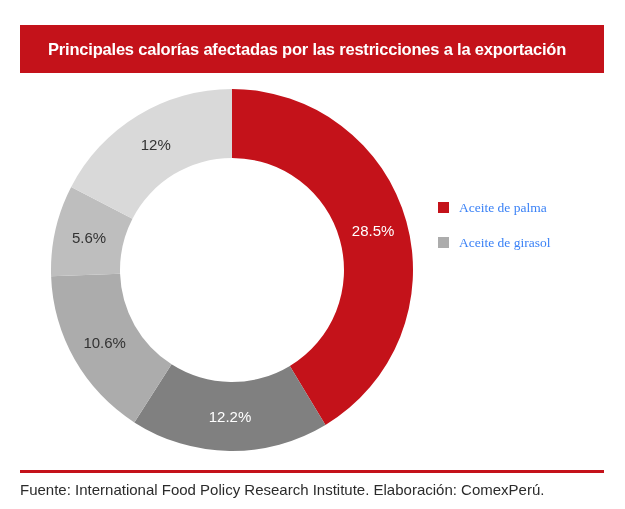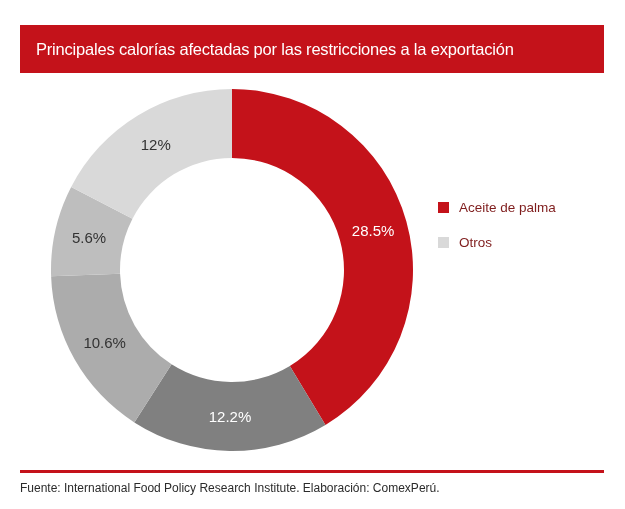--- a/index.html
+++ b/index.html
@@ -27,23 +27,23 @@
     top: 25px;
     width: 584px;
     height: 48px;
     background: #C4121A;
     display: flex;
     align-items: center;
   }
   #title-text {
     color: #ffffff;
     font-size: 16.5px;
-    font-weight: normal;
+    font-weight: bold;
     letter-spacing: -0.2px;
-    padding-left: 16px;
+    padding-left: 28px;
     white-space: nowrap;
   }
 
   
   #chart-area {
     position: absolute;
     left: 0px;
     top: 76px;
     width: 430px;
     height: 380px;
@@ -72,38 +72,39 @@
     height: 35px;
   }
   .legend-swatch {
     width: 11px;
     height: 11px;
     flex: 0 0 11px;
     margin-right: 10px;
   }
   .legend-label {
     font-size: 13.5px;
-    color: #7f1d1d;
+    color: #3b82f6;
     white-space: nowrap;
+    font-family: Liberation Serif, serif;
   }
 
   
   #footer-rule {
     position: absolute;
     left: 20px;
     top: 470px;
     width: 584px;
     height: 3px;
     background: #C4121A;
   }
   #footer-text {
     position: absolute;
     left: 20px;
     top: 481px;
-    font-size: 12px;
+    font-size: 15px;
     color: #2b2b2b;
     white-space: nowrap;
   }
 </style>
 </head>
 <body>
 
 <div id="page">
 
   <div id="title-banner">
@@ -128,21 +129,21 @@
         </g>
     </svg>
   </div>
 
   <div id="legend">
     <div class="legend-row">
       <span class="legend-swatch" style="background: rgb(196, 18, 26);"></span>
       <span class="legend-label">Aceite de palma</span>
     </div>
     <div class="legend-row">
-      <span class="legend-swatch" style="background: rgb(217, 217, 217);"></span>
-      <span class="legend-label">Otros</span>
+      <span class="legend-swatch" style="background: rgb(172, 172, 172);"></span>
+      <span class="legend-label">Aceite de girasol</span>
     </div>
   </div>
 
   <div id="footer-rule"></div>
   <div id="footer-text">Fuente: International Food Policy Research Institute. Elaboración: ComexPerú.</div>
 
 </div>
 
 </body></html>

